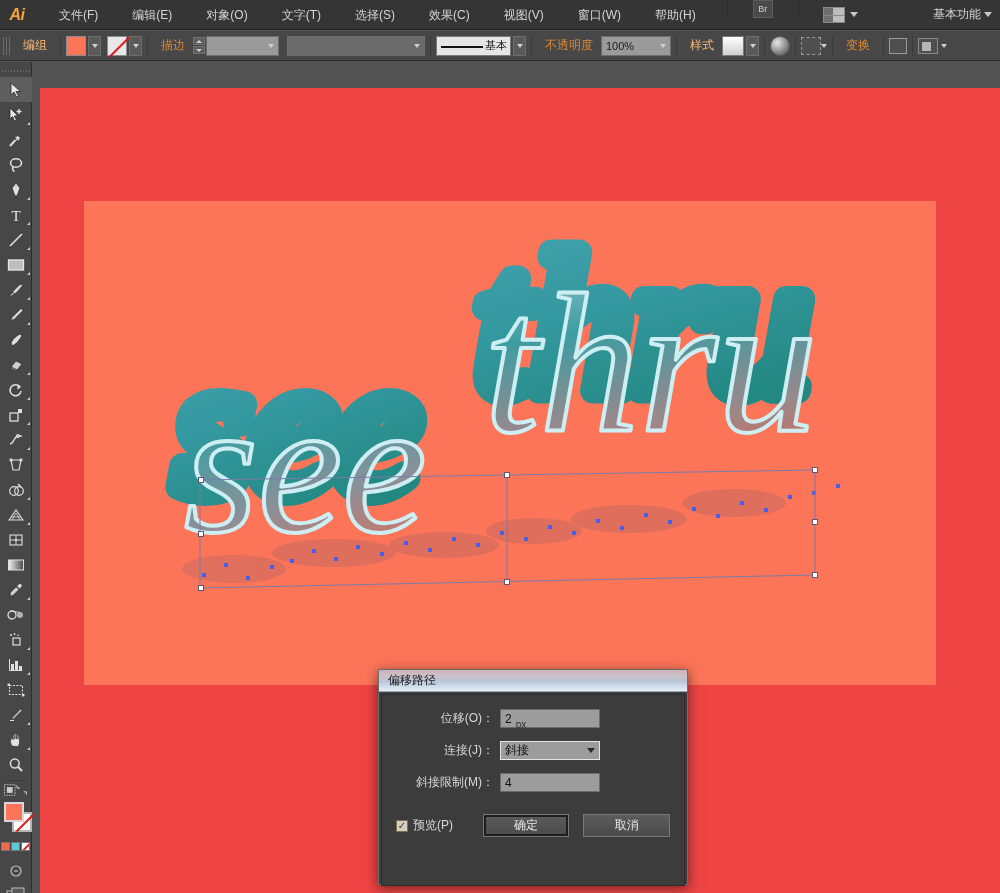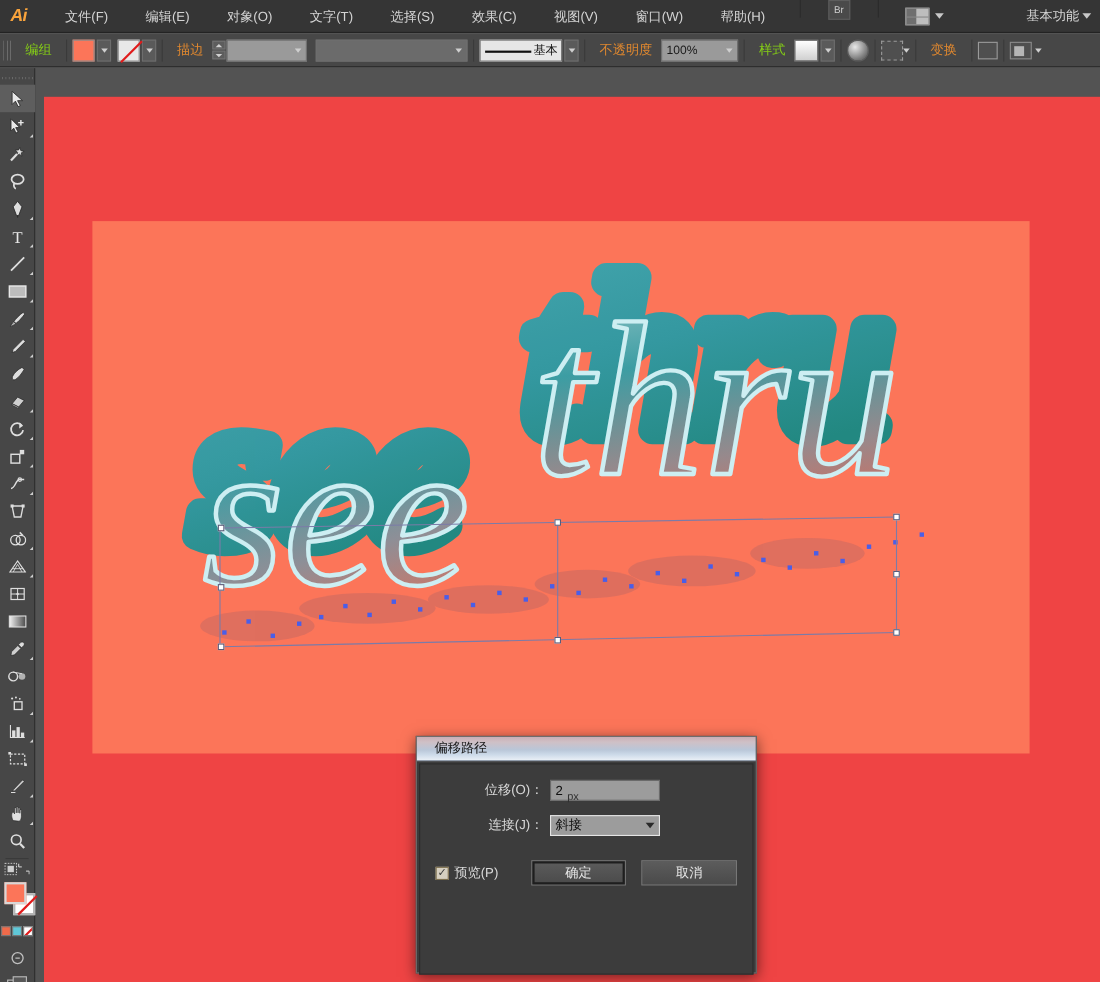--- a/index.html
+++ b/index.html
@@ -50,21 +50,21 @@
   .ws-name { color: #d4d4d4; font-size: 12px; margin-left: auto; display: flex; align-items: center; padding-right: 8px; }
 
   
   .controlbar {
     position: absolute; left: 0; top: 31px; width: 1000px; height: 30px;
     background: #474747; display: flex; align-items: center; gap: 0;
     border-bottom: 1px solid #2e2e2e;
   }
   .grip { width: 8px; height: 18px; margin: 0 4px 0 3px;
     background: repeating-linear-gradient(to right, #6b6b6b 0 1px, transparent 1px 3px); }
-  .cb-label { color: #84cc16; font-size: 12px; padding: 0 8px; white-space: nowrap; }
+  .cb-label { color: #fdba74; font-size: 12px; padding: 0 8px; white-space: nowrap; }
   .cb-label.orange { color: #e0882f; }
   .cb-sep { width: 1px; height: 20px; background: #3a3a3a; margin: 0 5px; }
   .swatch-box {
     width: 20px; height: 20px; border: 1px solid #8c8c8c; background: #fc7559;
   }
   .swatch-none {
     width: 20px; height: 20px; border: 1px solid #8c8c8c; background: #e8e8e8; position: relative;
   }
   .swatch-none::after {
     content: ""; position: absolute; left: -2px; top: 50%; width: 27px; height: 2px;
@@ -164,21 +164,21 @@
 
   
   .dialog {
     position: absolute; left: 378px; top: 669px; width: 310px; height: 216px;
     background: #3c3c3c; border: 1px solid #6d6d6d;
     box-shadow: 0 3px 12px rgba(0,0,0,0.55);
   }
   .dlg-titlebar {
     height: 22px; width: 100%;
     background: linear-gradient(to bottom, #c9aeb4 0%, #cfc0c6 22%, #b9c6d8 55%, #cbd9e8 75%, #e9eff6 100%);
-    border-bottom: 1px solid #9aa6b5; display: flex; align-items: center; padding-left: 16px;
+    border-bottom: 1px solid #9aa6b5; display: flex; align-items: center; padding-left: 9px;
   }
   .dlg-title { font-size: 12px; color: #1a1a1a; }
   .dlg-body { position: relative; padding: 14px 14px 10px 14px; height: 192px; background: #3c3c3c;
     border: 1px solid #2c2c2c; margin: 2px; }
   .row { display: flex; align-items: center; margin-bottom: 13px; }
   .row-label { color: #d8d8d8; font-size: 12px; text-align: right; width: 104px; padding-right: 6px; white-space: nowrap; }
   .dlg-input {
     width: 100px; height: 19px; background: #9c9c9c; border: 1px solid #6a6a6a;
     color: #101010; font-size: 12px; display: flex; align-items: center; padding: 0 4px;
   }
@@ -655,20 +655,26 @@
       </div>
 
       <div class="row">
         <div class="row-label">连接(J)：</div>
         <div class="dlg-select">
           <span>斜接</span>
           <span class="scaret"></span>
         </div>
       </div>
 
+      <div class="row">
+        <div class="row-label">斜接限制(M)：</div>
+        <div class="dlg-input">
+          <span>4</span>
+        </div>
+      </div>
 
       <div class="row-btns">
         <div class="chk-wrap">
           <div class="chkbox">✓</div>
           <span class="chk-label">预览(P)</span>
         </div>
         <div class="dlg-btn primary">确定</div>
         <div class="dlg-btn">取消</div>
       </div>
 

